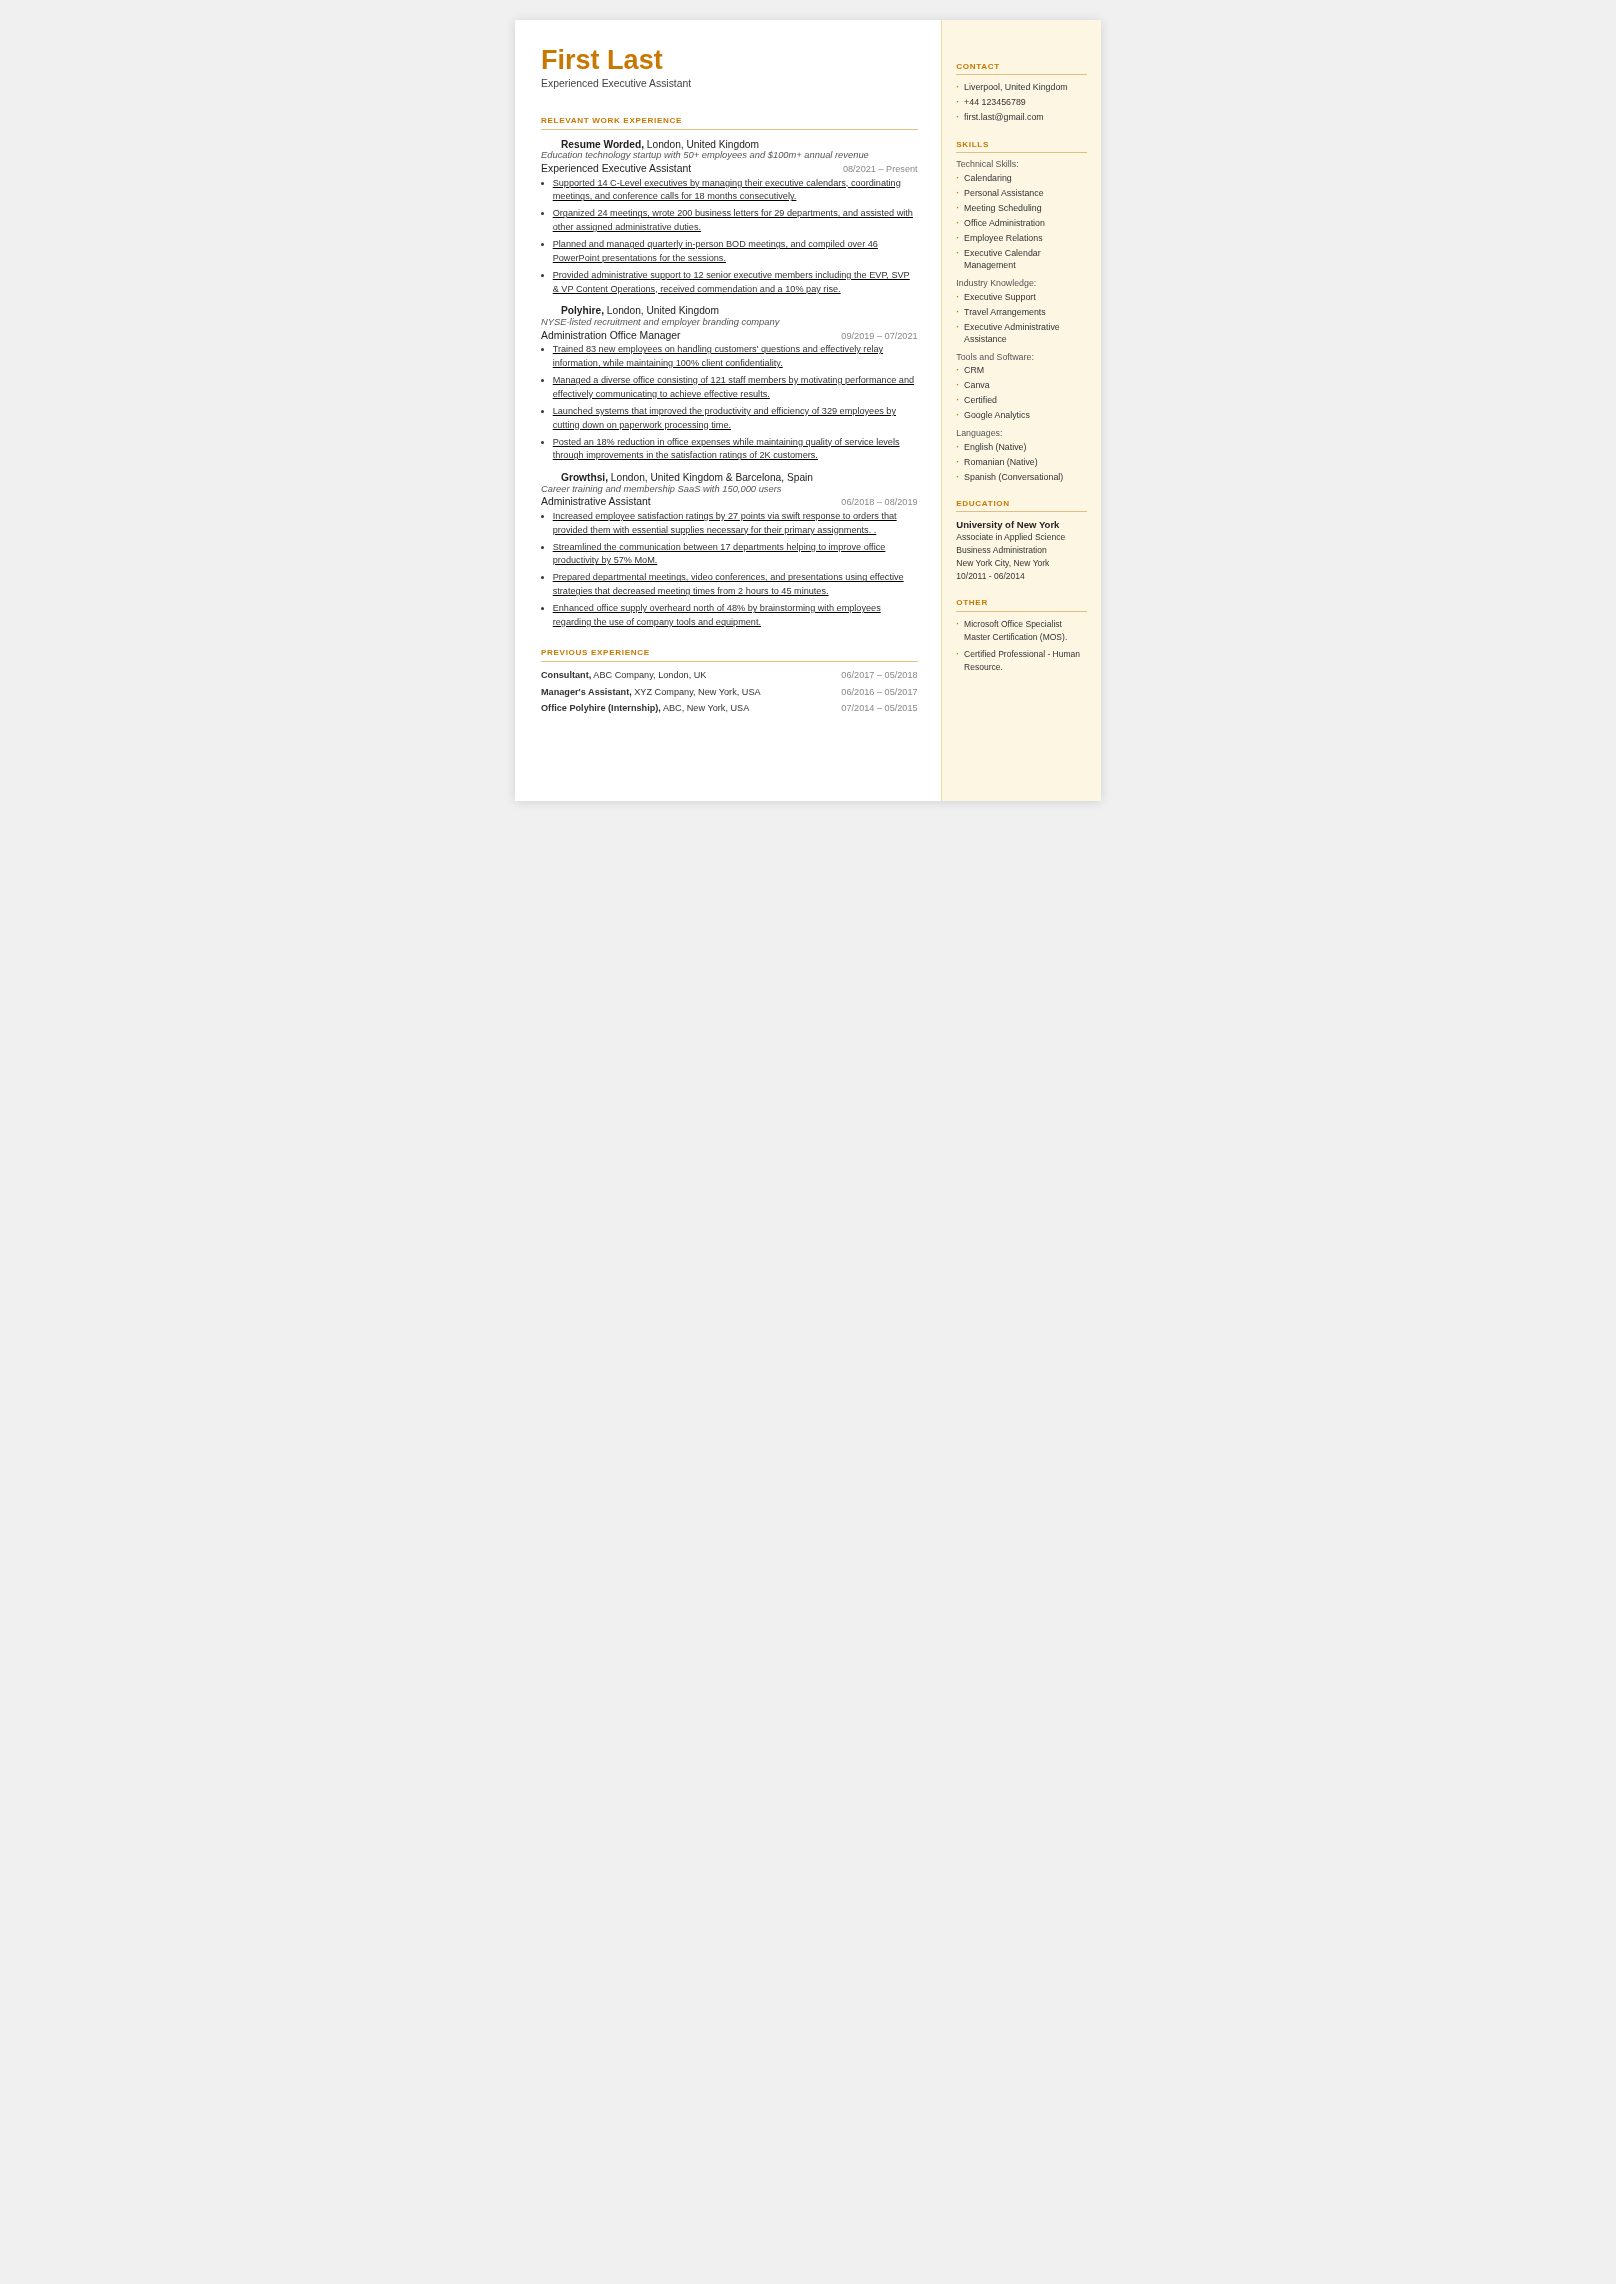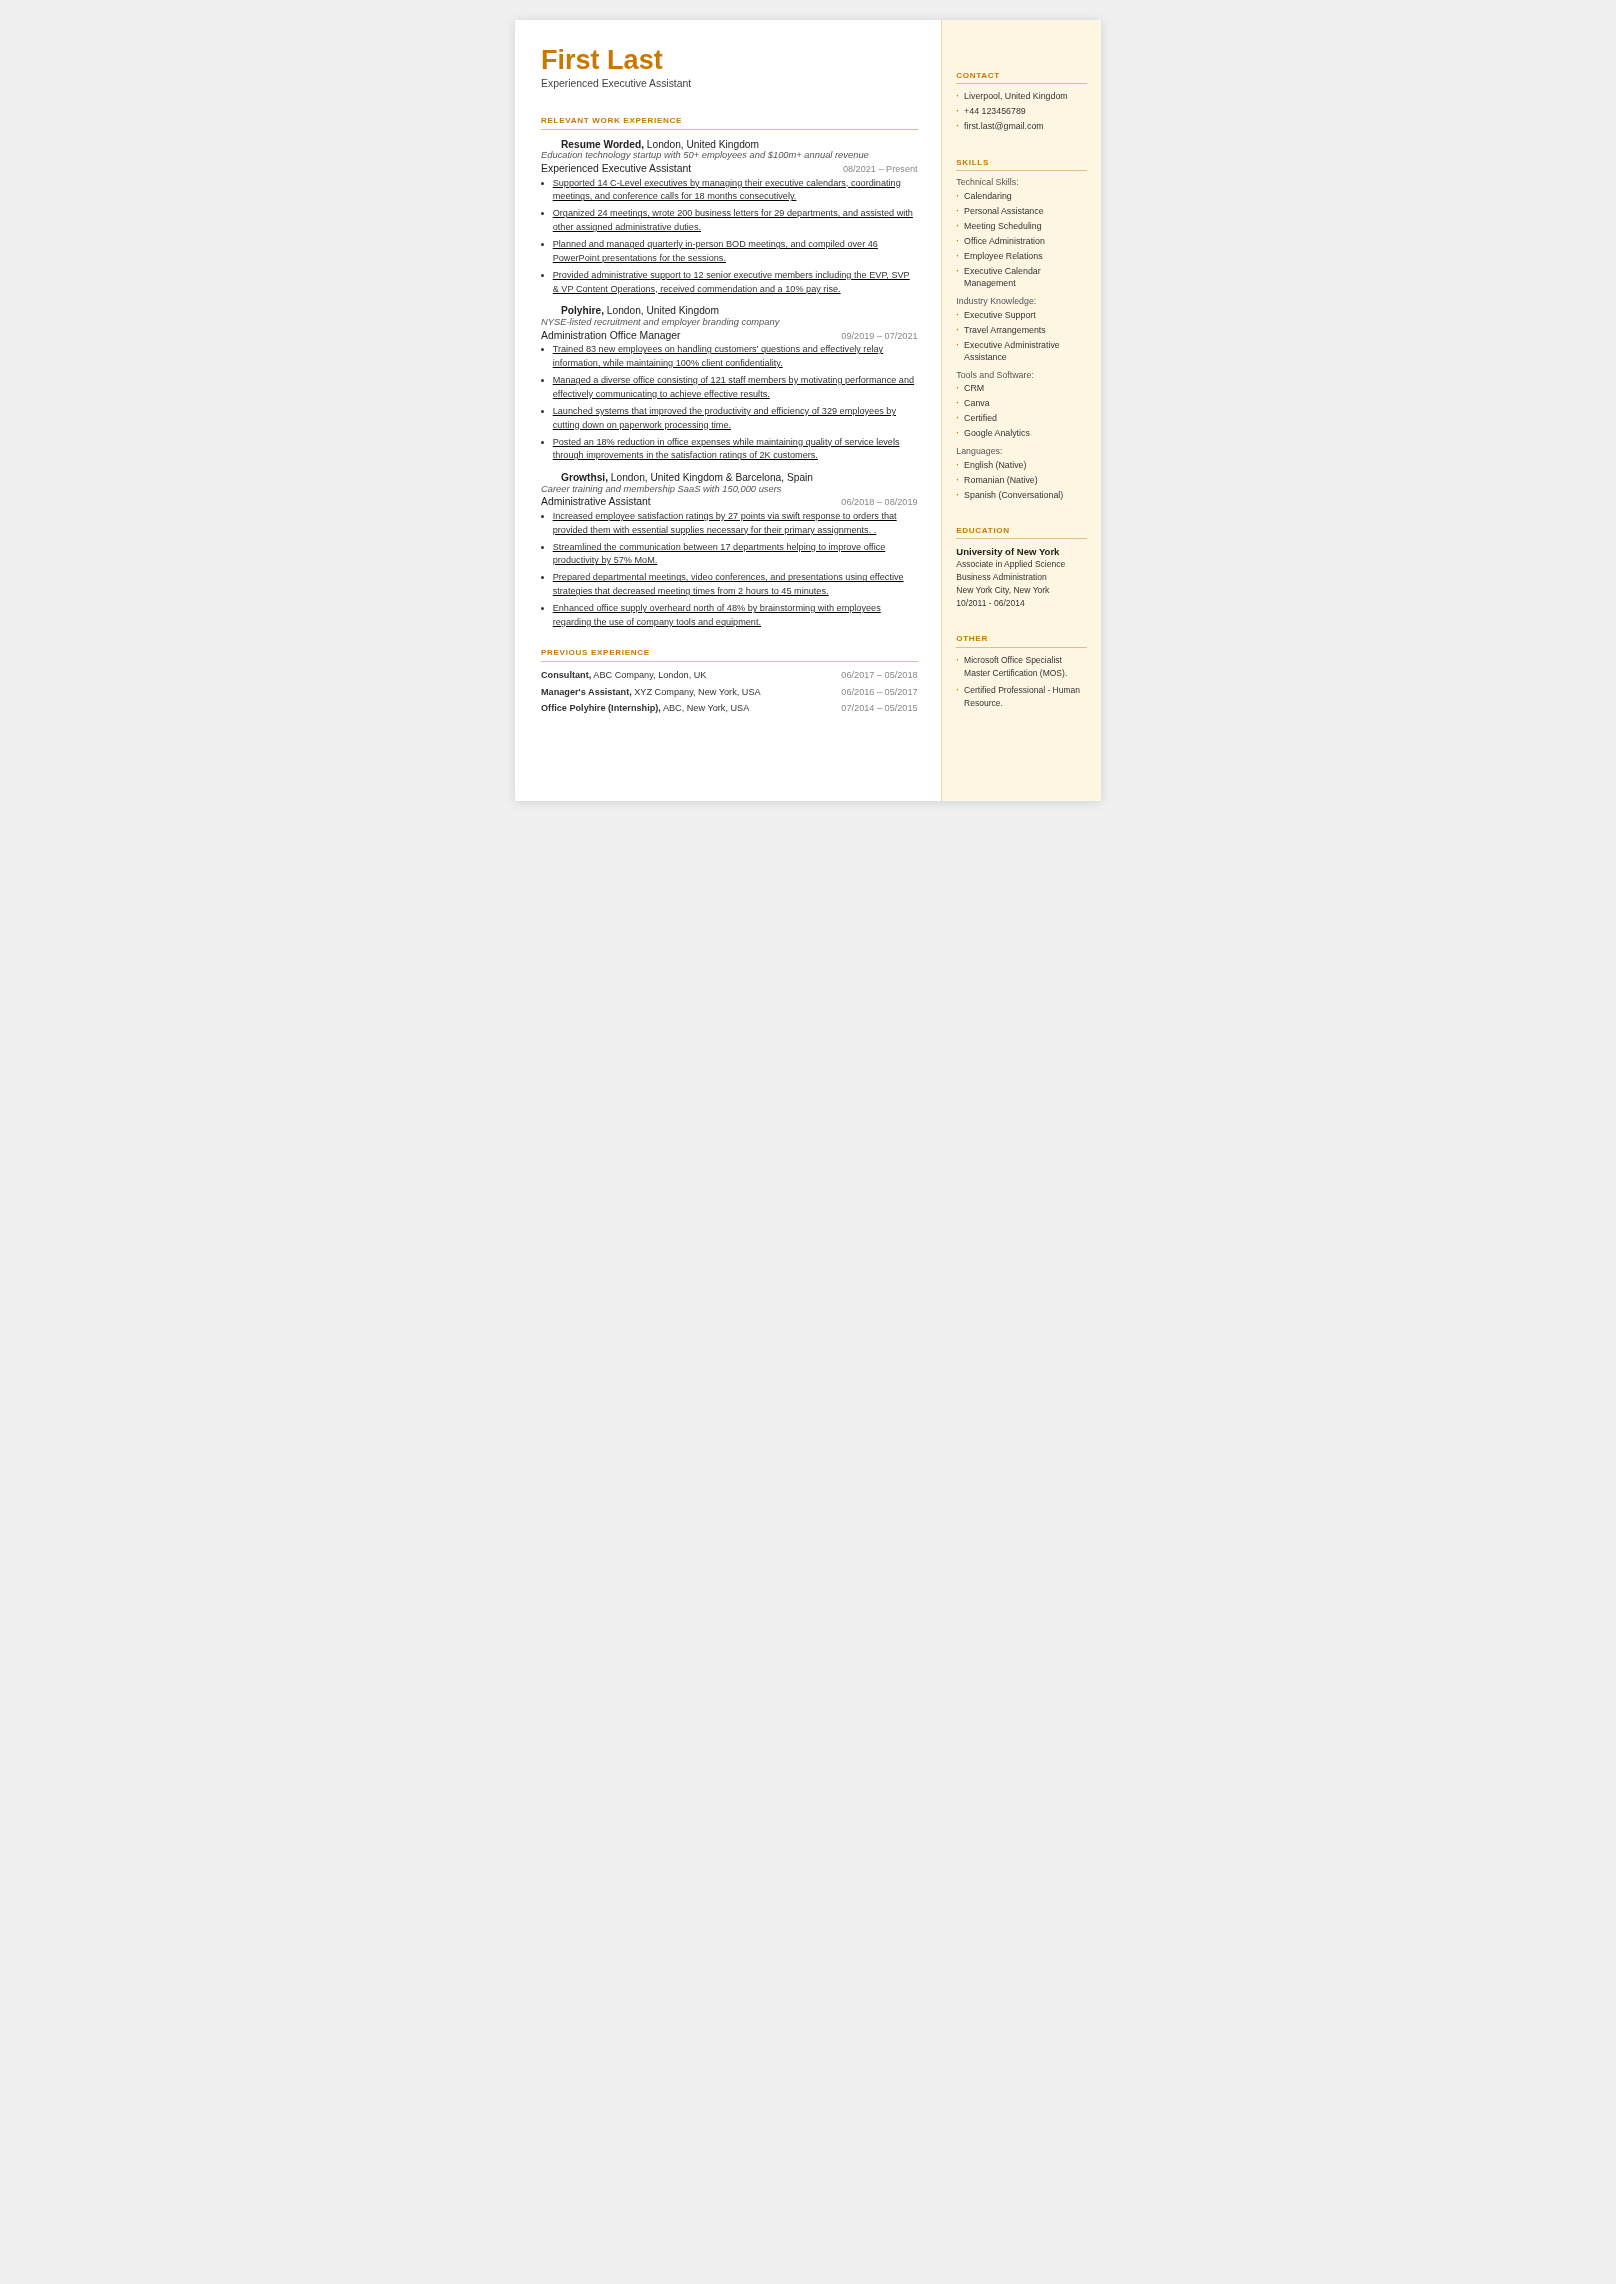--- a/index.html
+++ b/index.html
@@ -113,21 +113,21 @@
       padding: 26px 14.3px 26px 14.3px;
       border-left: 0.7px solid #ecdba0;
     }
     .right-section-title {
       font-size: 0.78em;
       font-weight: 700;
       color: #c87800;
       letter-spacing: 0.08em;
       text-transform: uppercase;
       margin-bottom: 3.3px;
-      margin-top: 25px;
+      margin-top: 16px;
     }
     .right-divider {
       border: none;
       border-top: 1px solid #e0c080;
       margin-bottom: 6.5px;
     }
     .right-list {
       list-style: none;
       padding: 0;
       margin: 0 0 5.2px 0;

